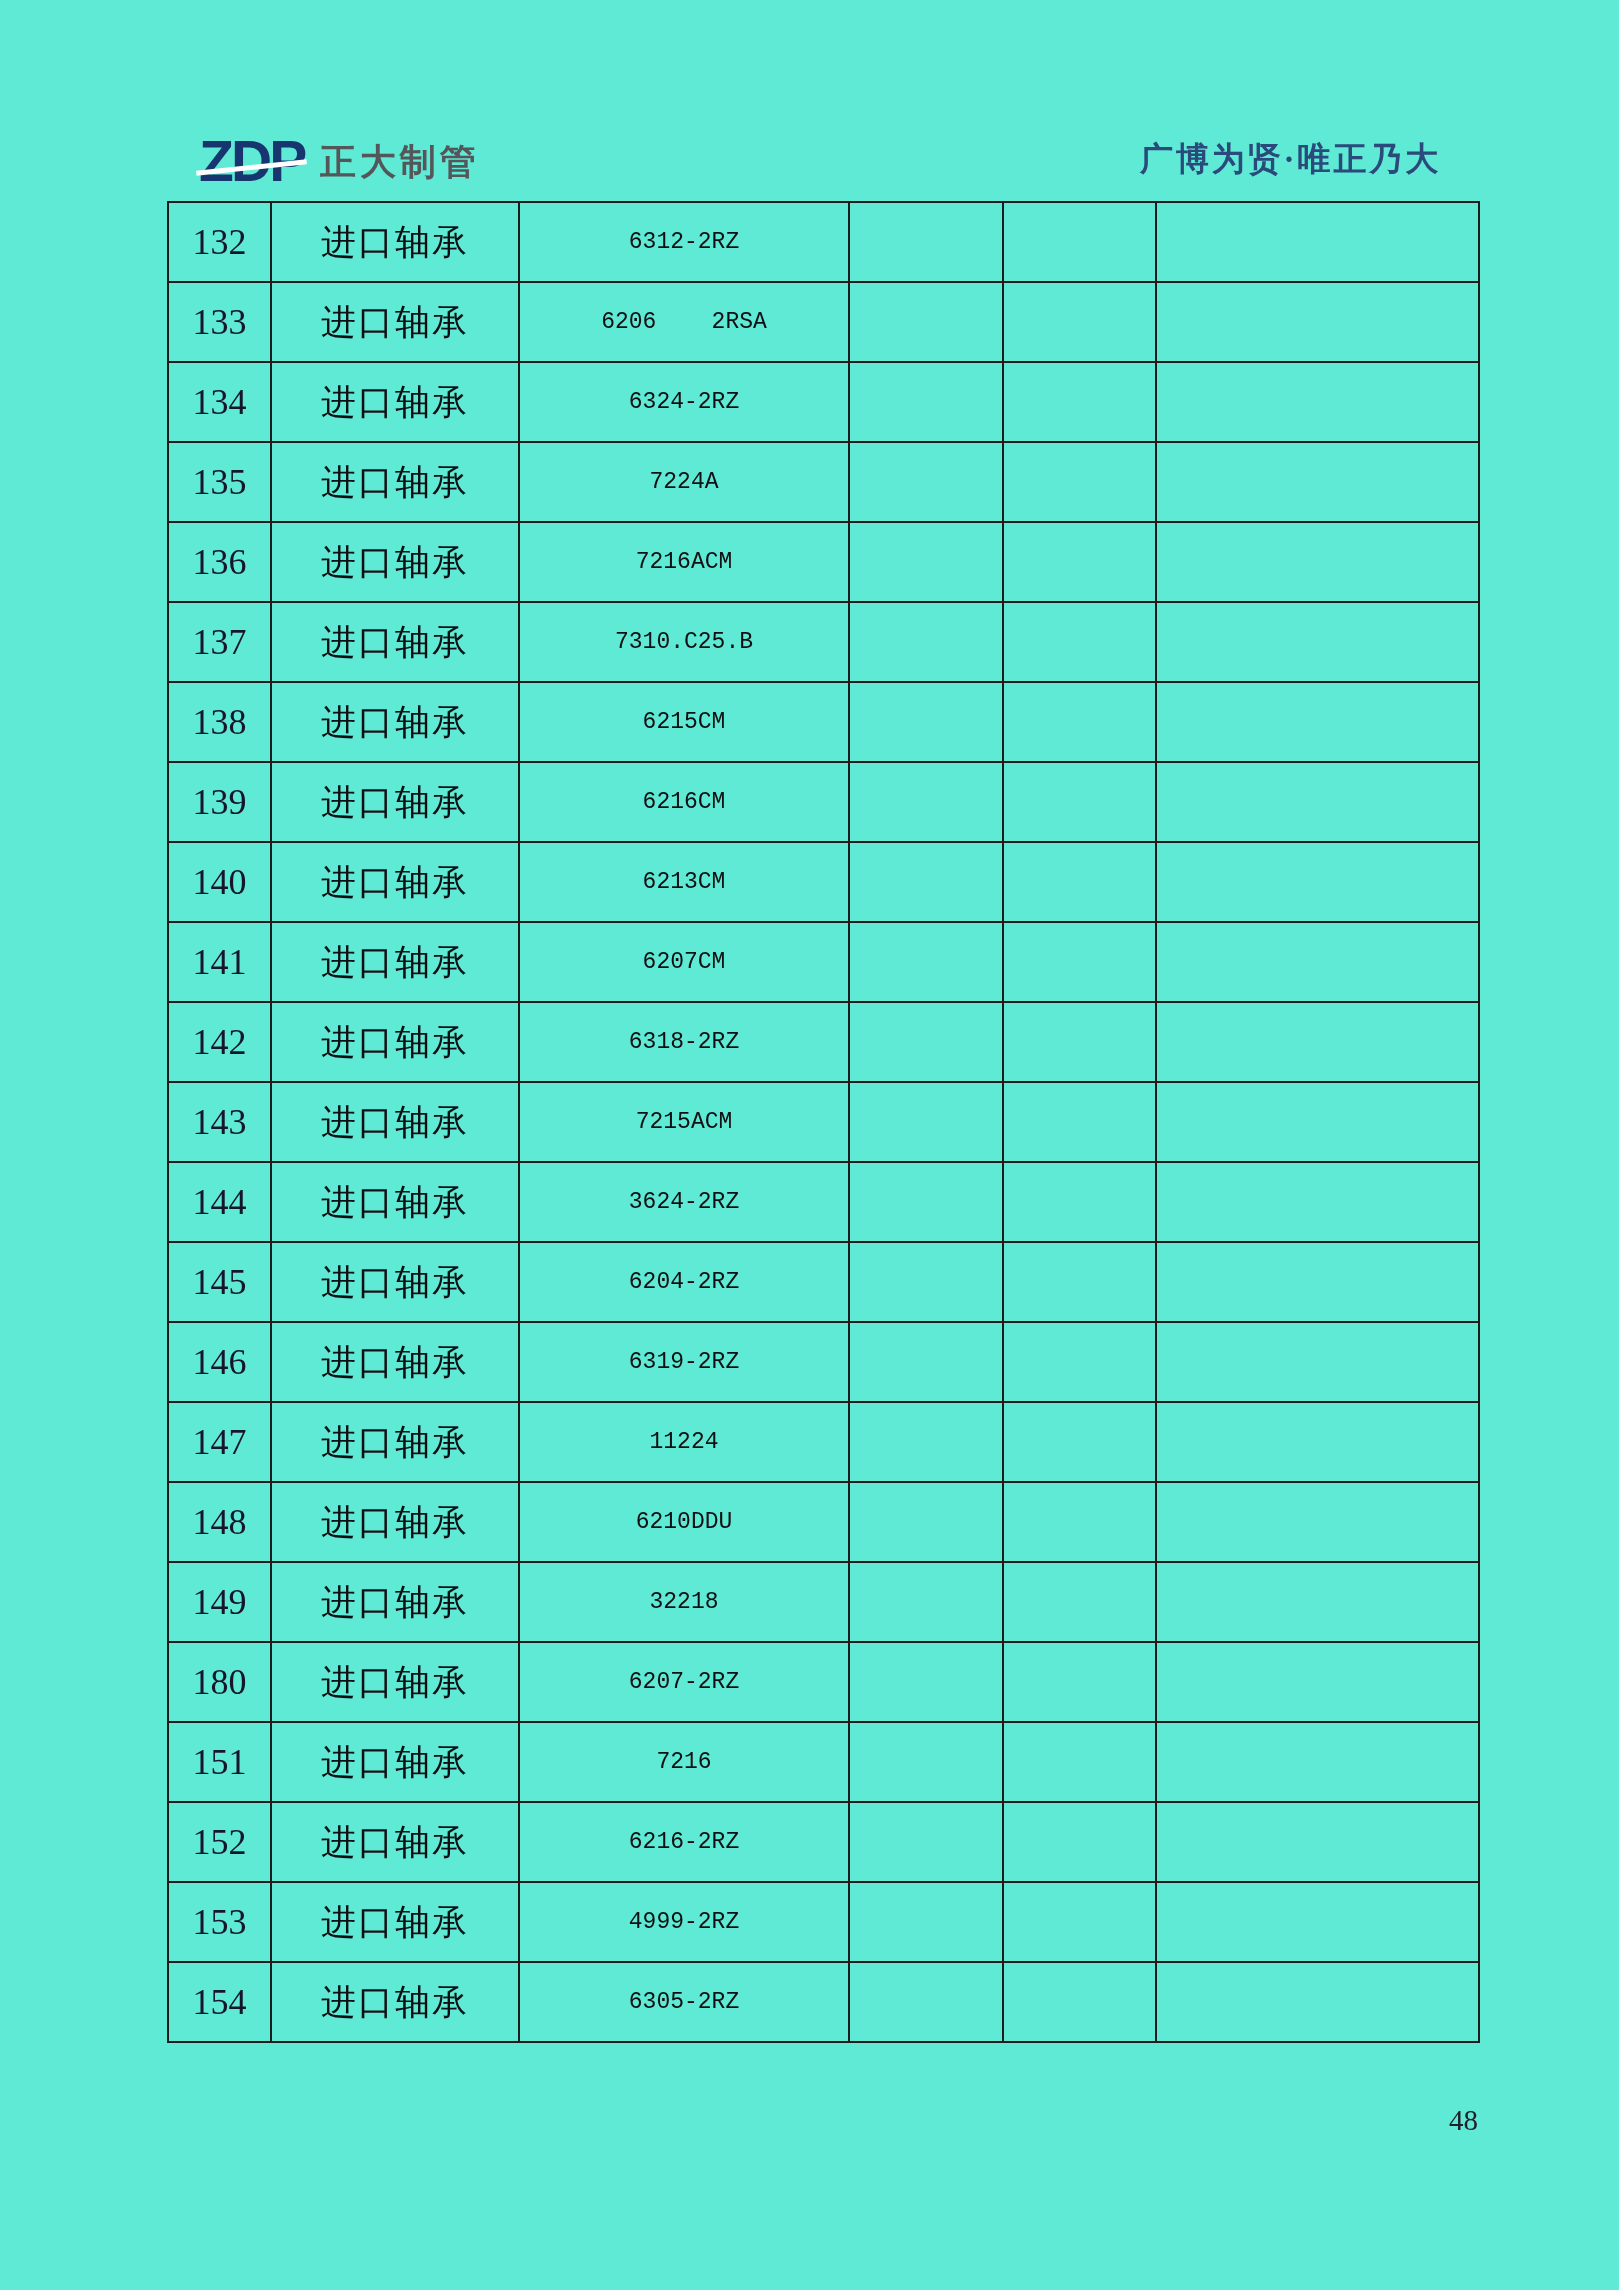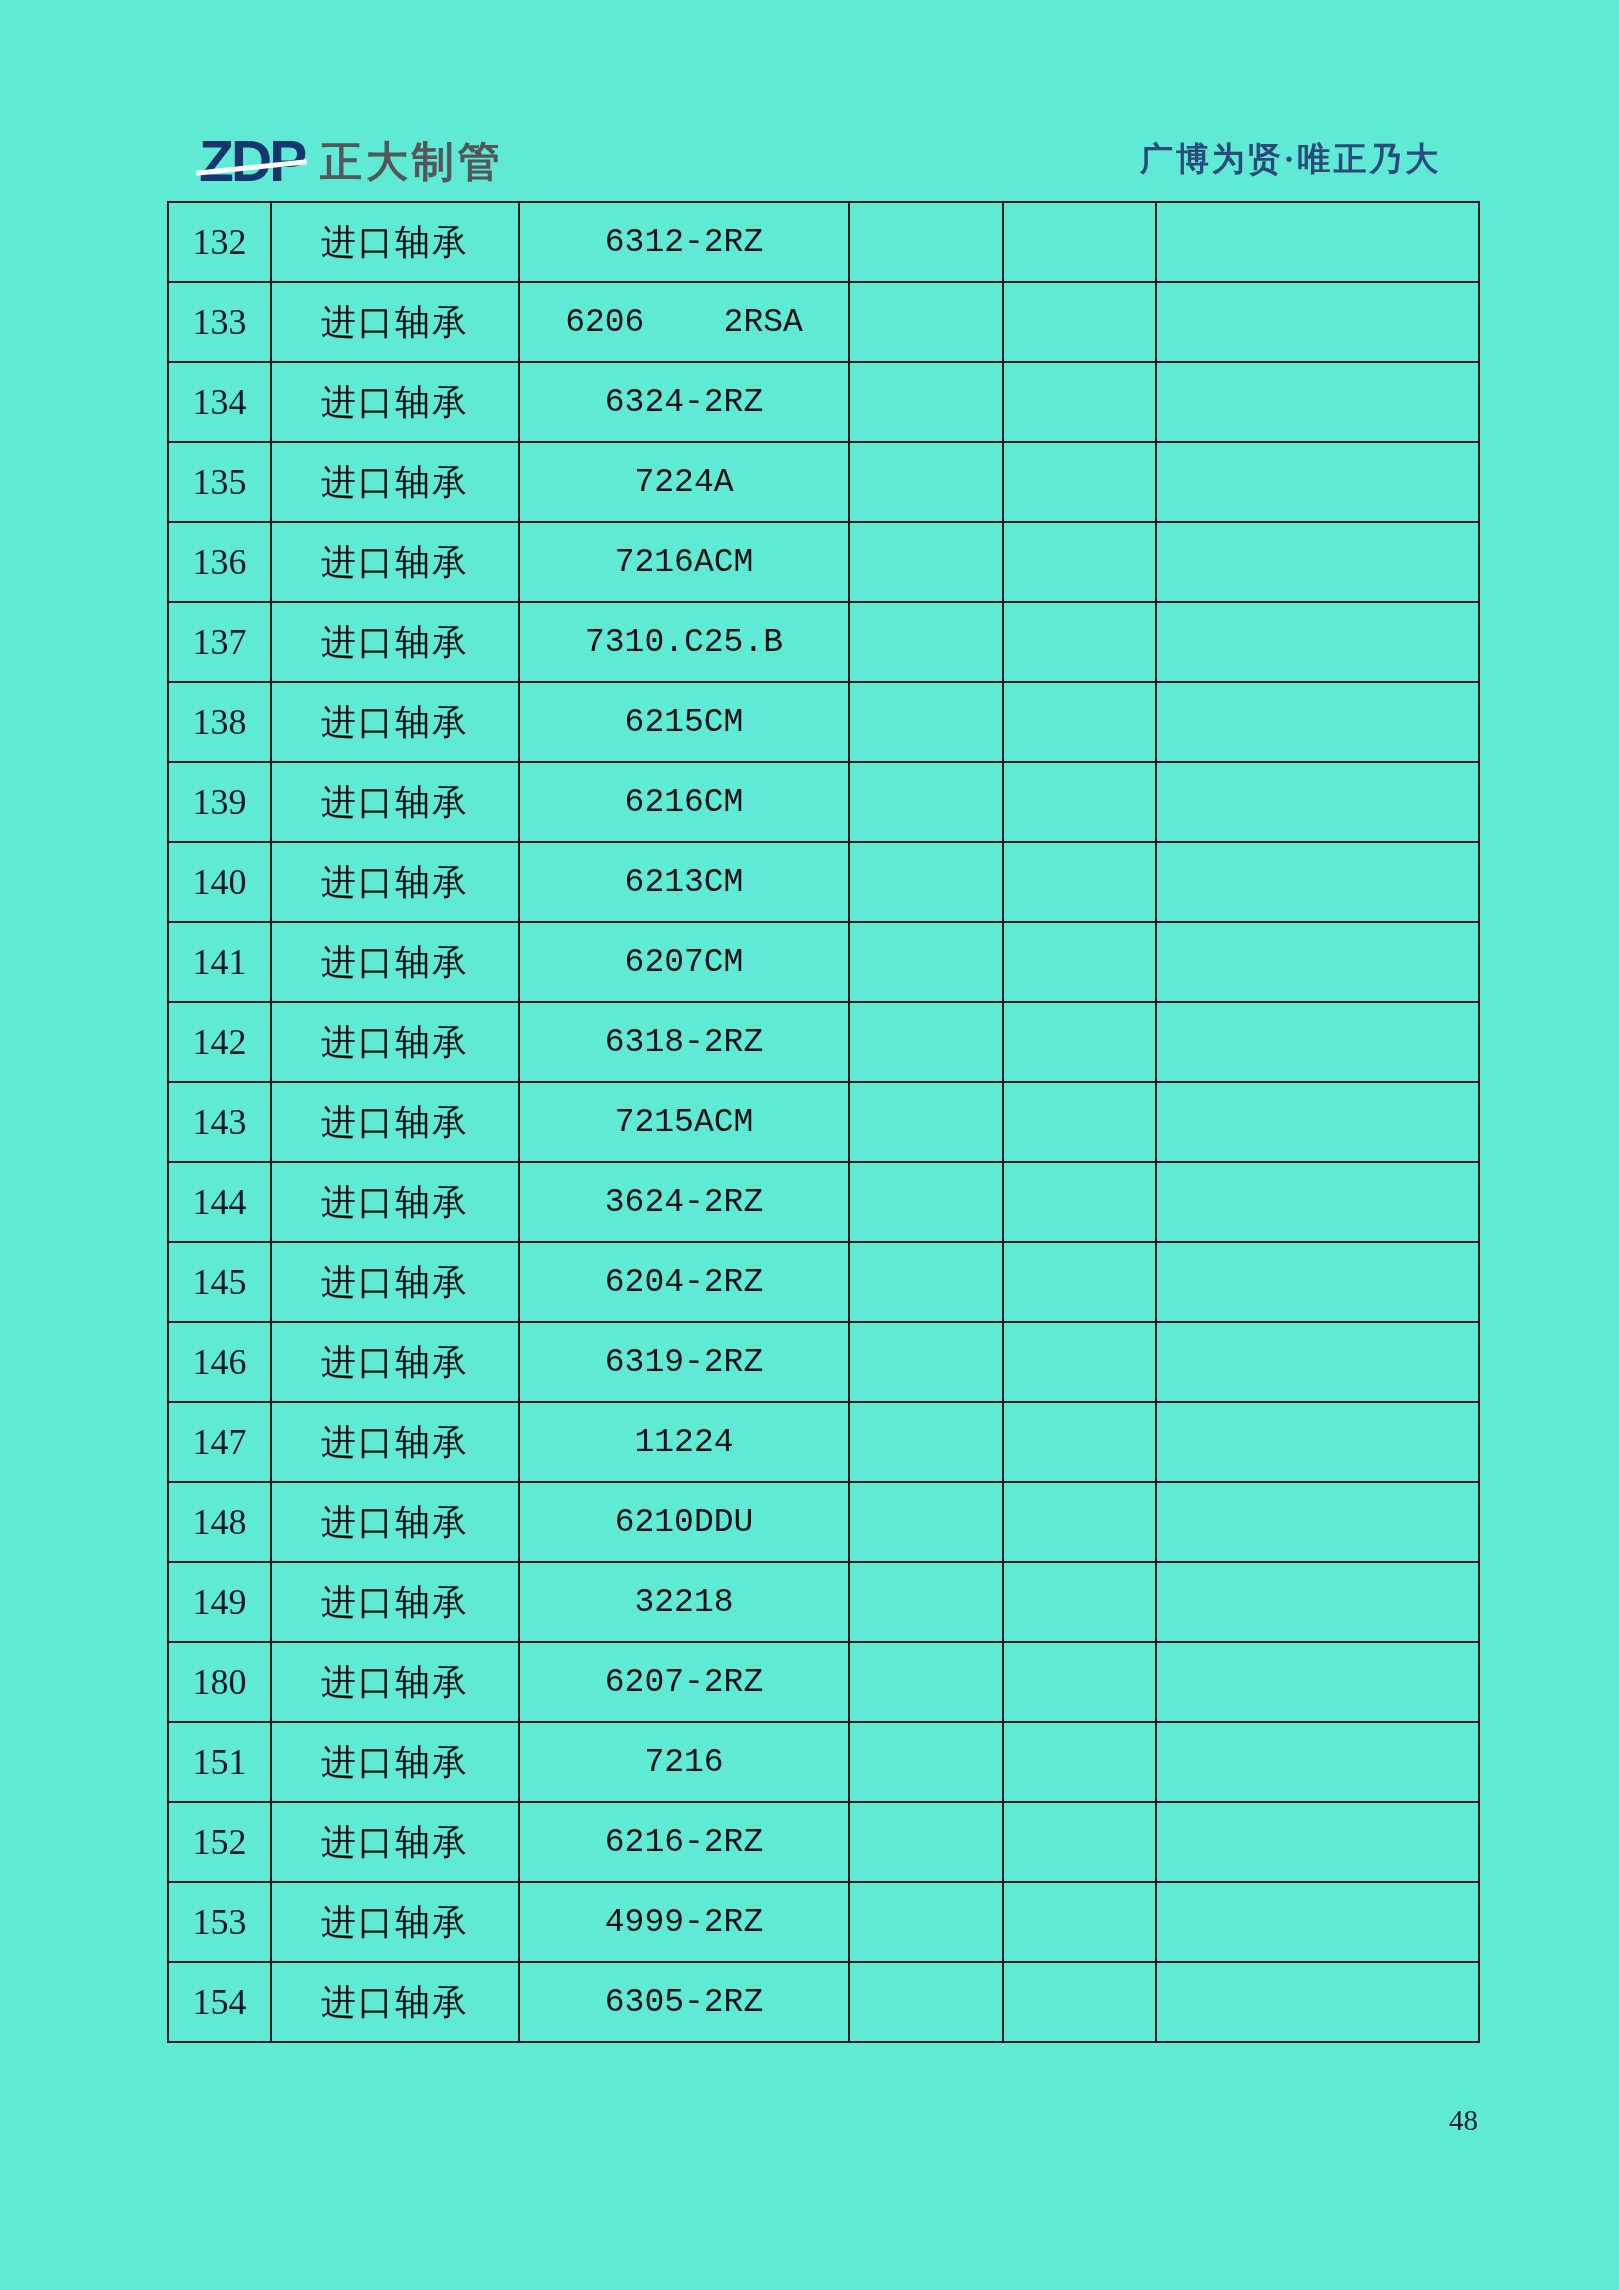--- a/index.html
+++ b/index.html
@@ -36,21 +36,21 @@
     position:absolute;
     left:-2.9px; right:-2.9px;
     top:57%;
     height:4.9px;
     background:#ffffff;
     transform:rotate(-6deg);
   }
   .logo-cjk{
     font-family:"Liberation Sans","DejaVu Sans",sans-serif;
     font-weight:700;
-    font-size:42px;
+    font-size:36px;
     line-height:1;
     letter-spacing:3.9px;
     color:#55565a;
   }
   .tagline{
     position:absolute;
     left:1140px;
     top:143px;
     font-family:"Liberation Serif", serif;
     font-weight:700;
@@ -86,21 +86,21 @@
     color:#16162a;
   }
   td.c-name{
     font-family:Liberation Mono, monospace;
     font-size:35px;
     letter-spacing:2px;
     color:#101014;
   }
   td.c-model{
     font-family:"Liberation Mono", monospace;
-    font-size:33px;
+    font-size:23px;
     color:#101014;
     white-space:pre;
     border-radius:13px;
   }
 
   
   .page-number{
     position:absolute;
     left:167px;
     top:2104px;

